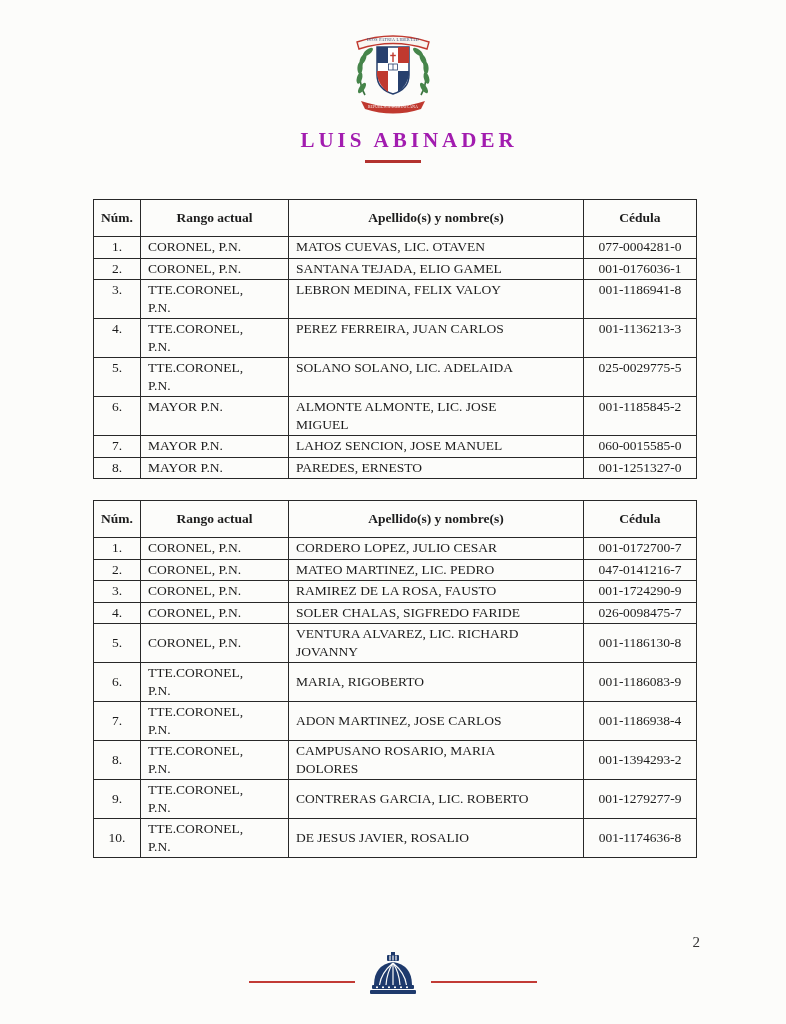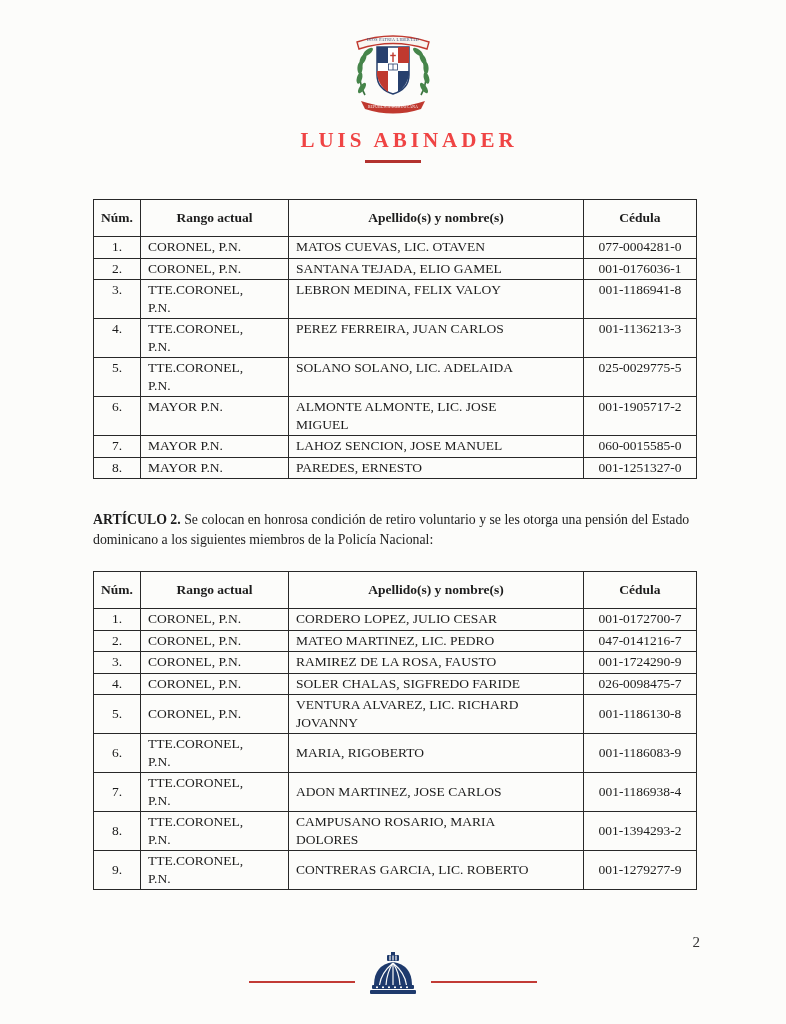--- a/index.html
+++ b/index.html
@@ -6,21 +6,21 @@
   .page {
     position:relative; width:786px; height:1024px; margin:0 auto;
     background:#fcfcfa; overflow:hidden;
     font-family:"Liberation Serif", serif; color:#1c1c1c;
   }
   
   .header { padding-top:25px; text-align:center; }
   .coa { display:block; margin:0 auto; }
   .pres-name {
     margin-top:11px; font-size:21px; font-weight:bold;
-    letter-spacing:4px; color:#ef4444;padding-left:32px;
+    letter-spacing:4px; color:#a21caf;padding-left:32px;
   }
   .red-rule { width:56px; height:3px; background:#b3322e; margin:7px auto 0; }
   .pres-subtitle {
     margin-top:10px; font-size:8.5px; letter-spacing:3.2px;
     color:#47587a; font-family:"Liberation Sans", sans-serif;
   }
   
   .doc-table {
     border-collapse:collapse; table-layout:fixed;
     width:603px; margin-left:93px;
@@ -154,40 +154,39 @@
 P.N.</td>
           <td class="c-nombre">SOLANO SOLANO, LIC. ADELAIDA</td>
           <td class="c-cedula">025-0029775-5</td>
         </tr>
 
         <tr>
           <td class="c-num">6.</td>
           <td class="c-rango">MAYOR P.N.</td>
           <td class="c-nombre">ALMONTE ALMONTE, LIC. JOSE
 MIGUEL</td>
-          <td class="c-cedula">001-1905717-2</td>
+          <td class="c-cedula">001-1185845-2</td>
         </tr>
 
         <tr>
           <td class="c-num">7.</td>
           <td class="c-rango">MAYOR P.N.</td>
           <td class="c-nombre">LAHOZ SENCION, JOSE MANUEL</td>
           <td class="c-cedula">060-0015585-0</td>
         </tr>
 
         <tr>
           <td class="c-num">8.</td>
           <td class="c-rango">MAYOR P.N.</td>
           <td class="c-nombre">PAREDES, ERNESTO</td>
           <td class="c-cedula">001-1251327-0</td>
         </tr>
       </tbody>
   </table>
 
-  <p class="article"><b>ARTÍCULO 2.</b><span> Se colocan en honrosa condición de retiro voluntario y se les otorga una pensión del Estado dominicano a los siguientes miembros de la Policía Nacional:</span></p>
 
   <table class="doc-table t2">
     <colgroup>
         <col style="width:47px">
         <col style="width:148px">
         <col style="width:295px">
         <col style="width:113px">
       </colgroup>
     <thead>
       <tr>
@@ -261,20 +260,27 @@
         </tr>
 
         <tr>
           <td class="c-num">9.</td>
           <td class="c-rango">TTE.CORONEL,
 P.N.</td>
           <td class="c-nombre">CONTRERAS GARCIA, LIC. ROBERTO</td>
           <td class="c-cedula">001-1279277-9</td>
         </tr>
 
+        <tr>
+          <td class="c-num">10.</td>
+          <td class="c-rango">TTE.CORONEL,
+P.N.</td>
+          <td class="c-nombre">DE JESUS JAVIER, ROSALIO</td>
+          <td class="c-cedula">001-1174636-8</td>
+        </tr>
       </tbody>
   </table>
 
   <div class="page-num">2</div>
 
   <div class="footer">
     <div class="fline"></div>
     <svg width="46" height="42" viewBox="0 0 46 42">
       <g fill="#1e3a6c">
         <rect x="21" y="0" width="4" height="3"></rect>

